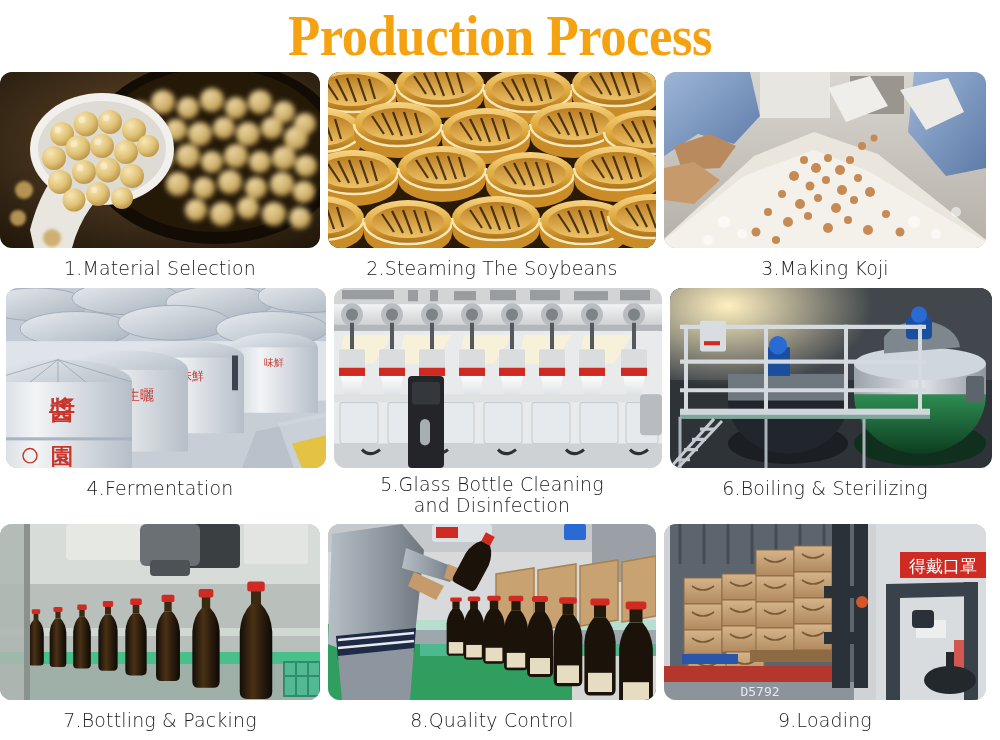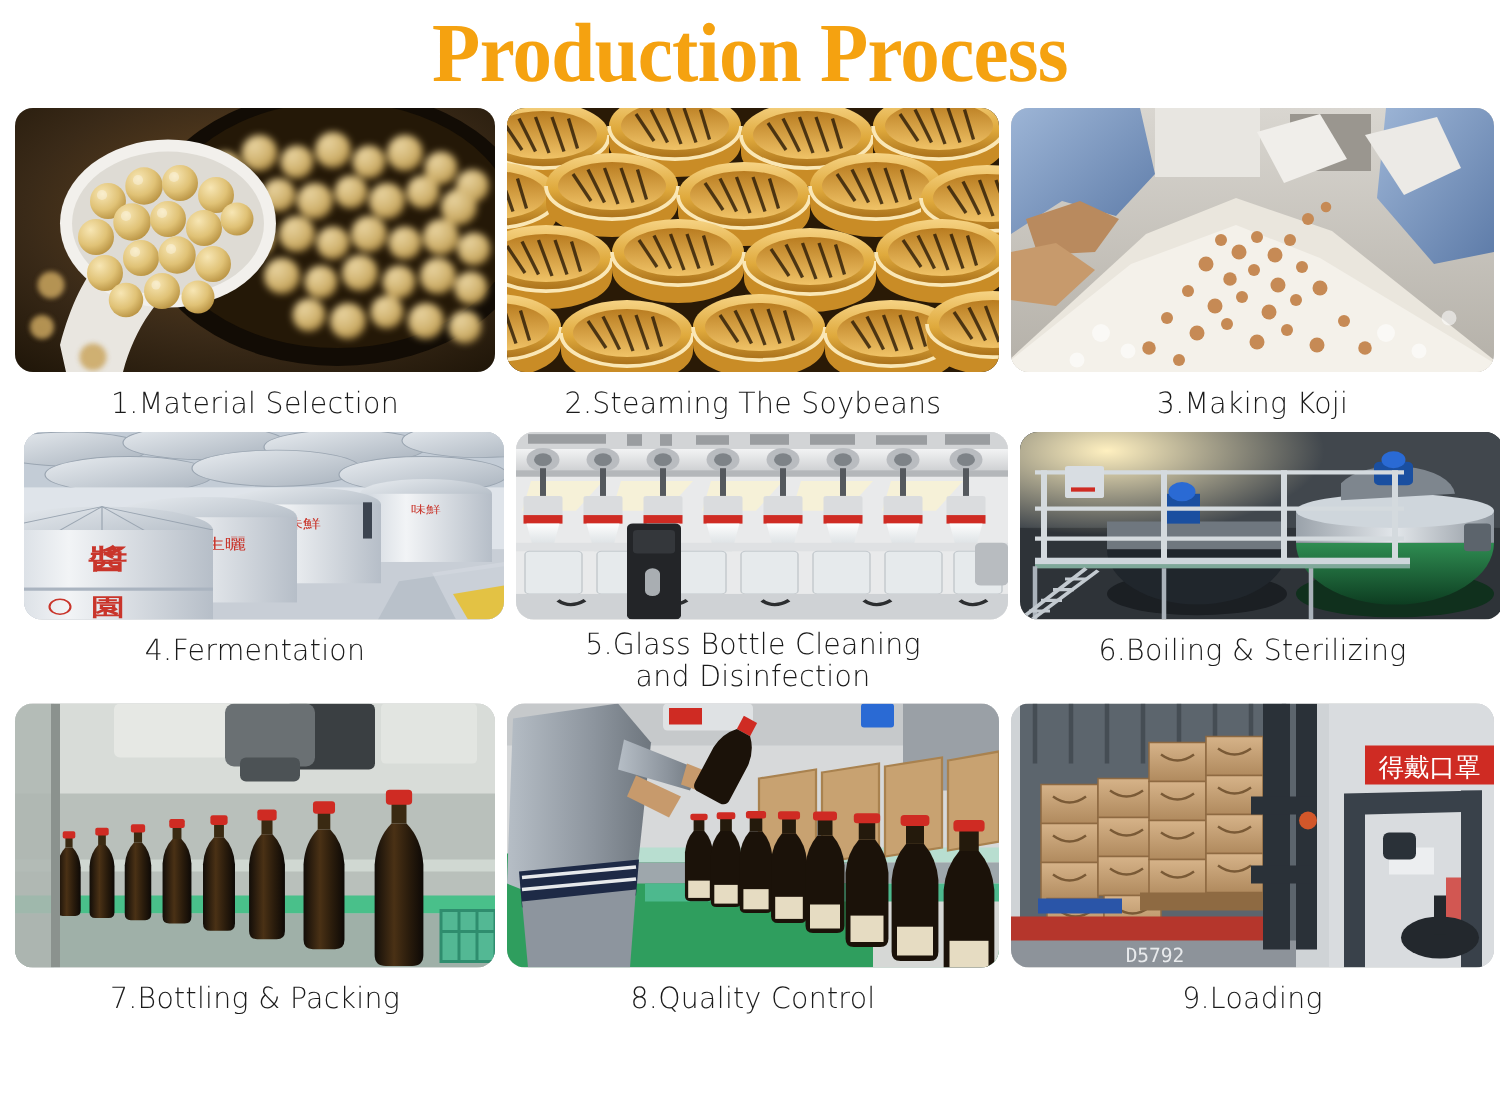--- a/index.html
+++ b/index.html
@@ -27,34 +27,34 @@
     letter-spacing: -0.5px;
     color: #F5A210;
     transform: scaleX(0.94);
     transform-origin: center center;
     white-space: nowrap;
   }
 
   
   .grid {
     width: 1000px;
-    padding: 0 10px;
+    padding: 0 0;
     box-sizing: border-box;
     display: grid;
     grid-template-columns: 320px 328px 322px;
     column-gap: 8px;
     row-gap: 0px;
   }
   .cell {
     display: flex;
     flex-direction: column;
     align-items: center;
   }
   .cell.r1 .photo { height: 176px; }
-  .cell.r2 .photo { height: 125px; margin-left: 12px; }
+  .cell.r2 .photo { height: 180px; margin-left: 12px; }
   .cell.r3 .photo { height: 176px; }
 
   .photo {
     width: 100%;
     border-radius: 12px;
     overflow: hidden;
     position: relative;
     background: #cfcfcf;
   }
   .photo > svg { display: block; width: 100%; height: 100%; }

